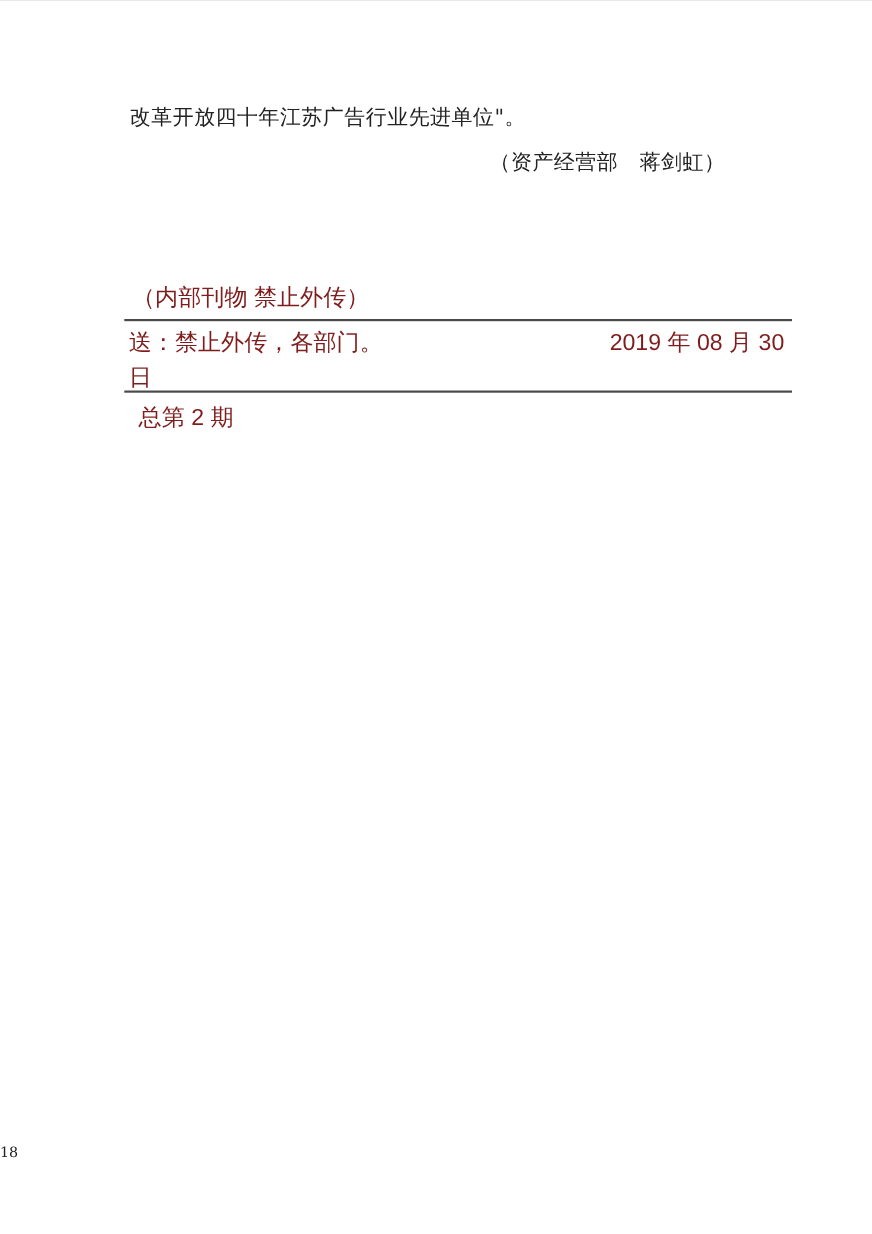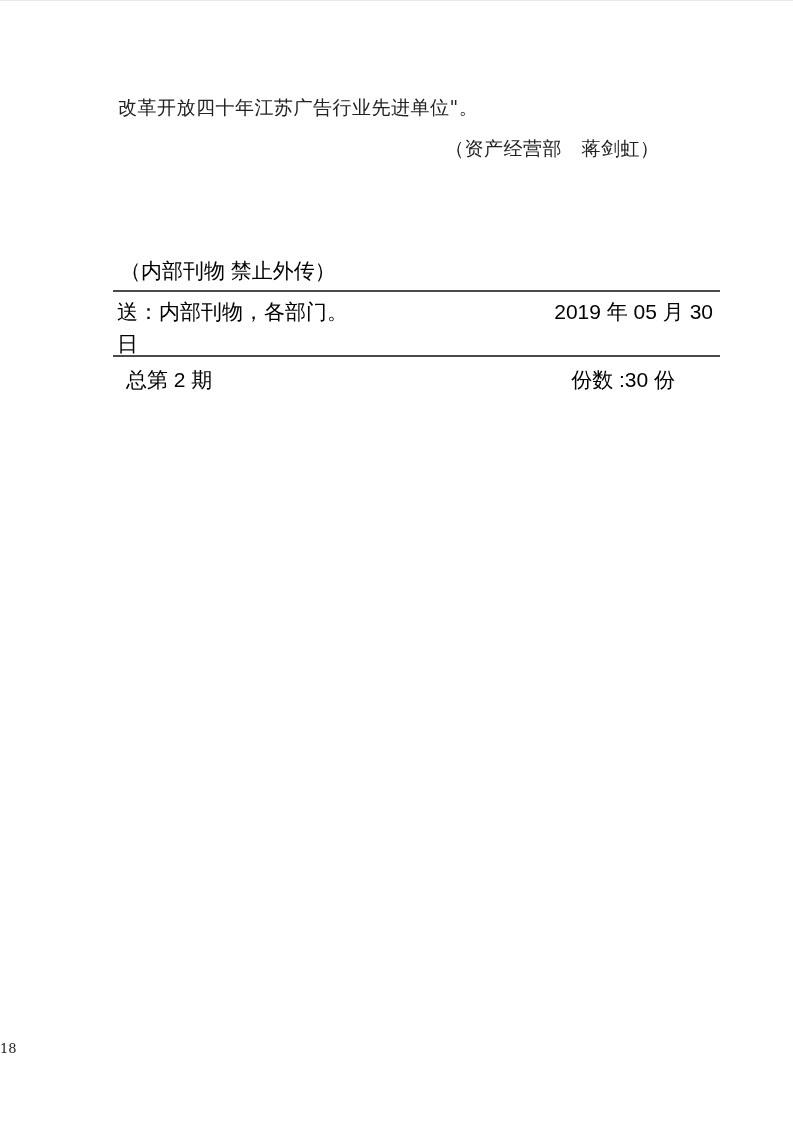--- a/index.html
+++ b/index.html
@@ -23,21 +23,21 @@
     line-height: 27px;
     letter-spacing: 0.5px;
     color: #222222;
     white-space: pre;
   }
   
   .sans {
     font-family: "Liberation Sans", "DejaVu Sans", sans-serif;
     font-size: 21px;
     line-height: 26px;
-    color: #000000;
+    color: #7f1d1d;
     white-space: pre;
   }
   .abs { position: absolute; }
 
   .body-closing-line { left: 118px; top: 93px; }
   .attribution       { left: 445px; top: 134px; }
 
   .internal-notice   { left: 120px; top: 257px; }
 
   .rule {
@@ -86,28 +86,27 @@
 
   <div class="abs kaiti body-closing-line">改革开放四十年江苏广告行业先进单位"。</div>
 
   <div class="abs kaiti attribution">（资产经营部　蒋剑虹）</div>
 
   <div class="abs sans internal-notice">（内部刊物 禁止外传）</div>
 
   <div class="rule rule-top"></div>
 
   <div class="colophon-row row-distribution">
-    <span class="sans cell-left-distribution">送：内部刊物，各部门。</span>
-    <span class="sans cell-right-date">2019 年 05 月 30</span>
+    <span class="sans cell-left-distribution">送：禁止外传，各部门。</span>
+    <span class="sans cell-right-date">2019 年 08 月 30</span>
   </div>
 
   <div class="abs sans date-wrap">日</div>
 
   <div class="rule rule-bottom"></div>
 
   <div class="colophon-row row-issue">
     <span class="sans cell-left-issue">总第 2 期</span>
-    <span class="sans cell-right-copies">份数 :30 份</span>
   </div>
 
   <div class="page-number">18</div>
 
 </div>
 
 </body></html>

